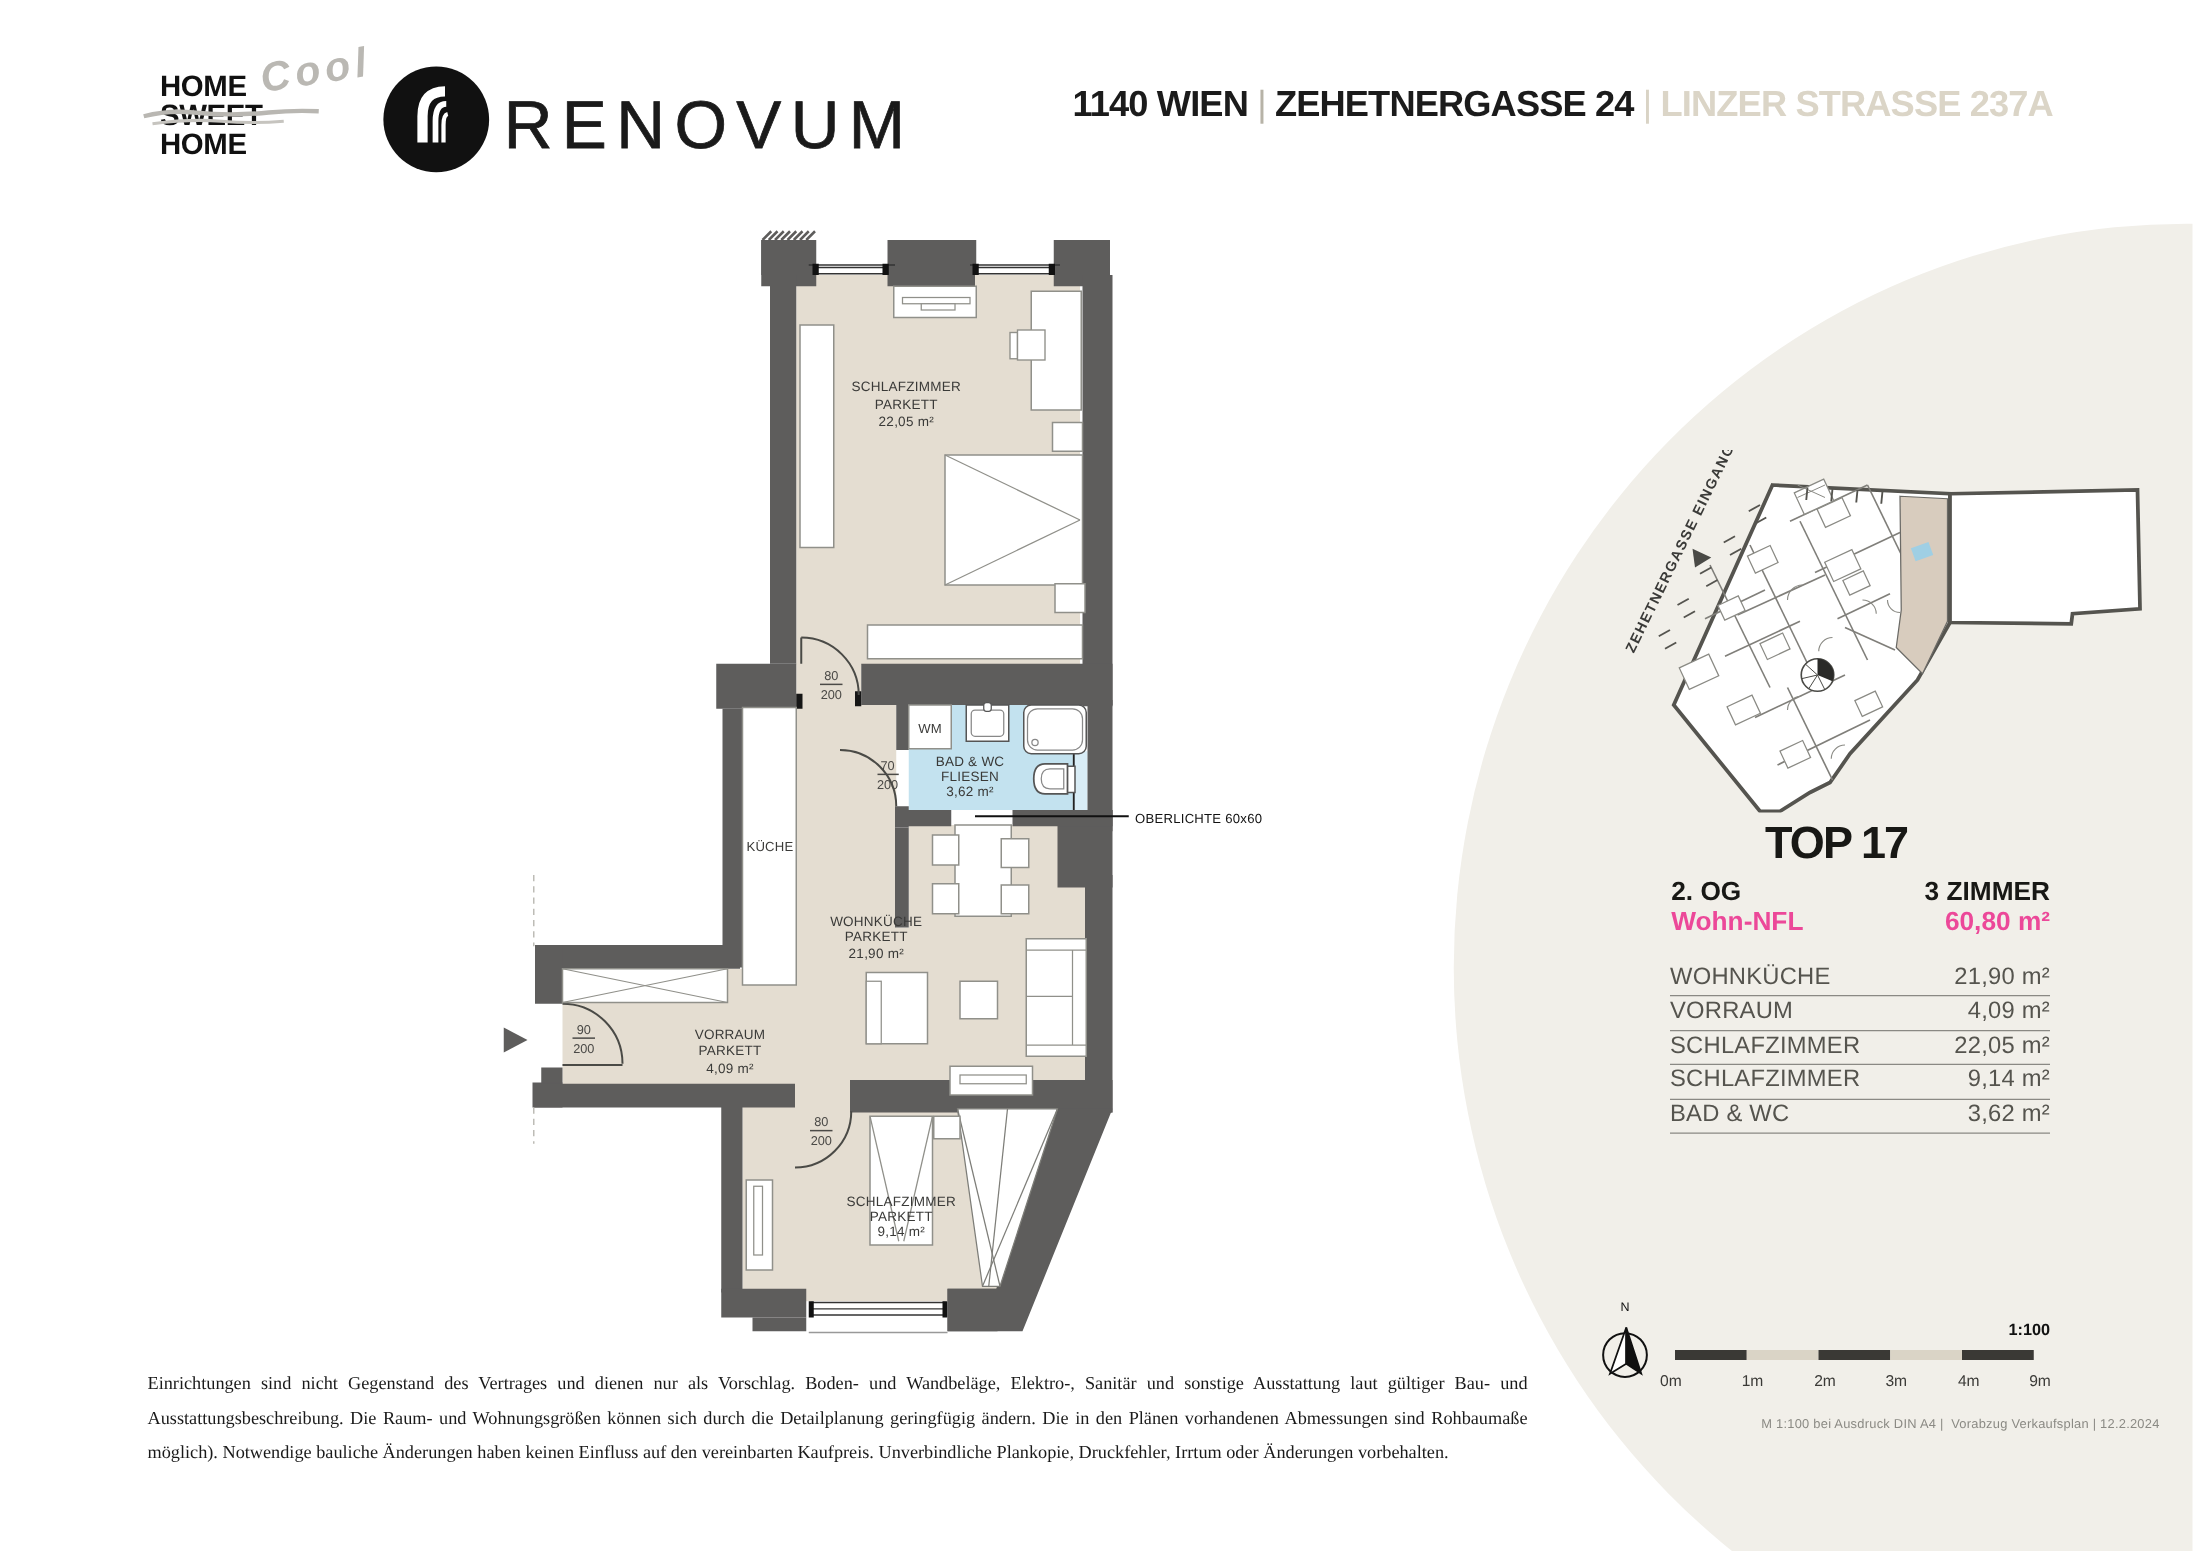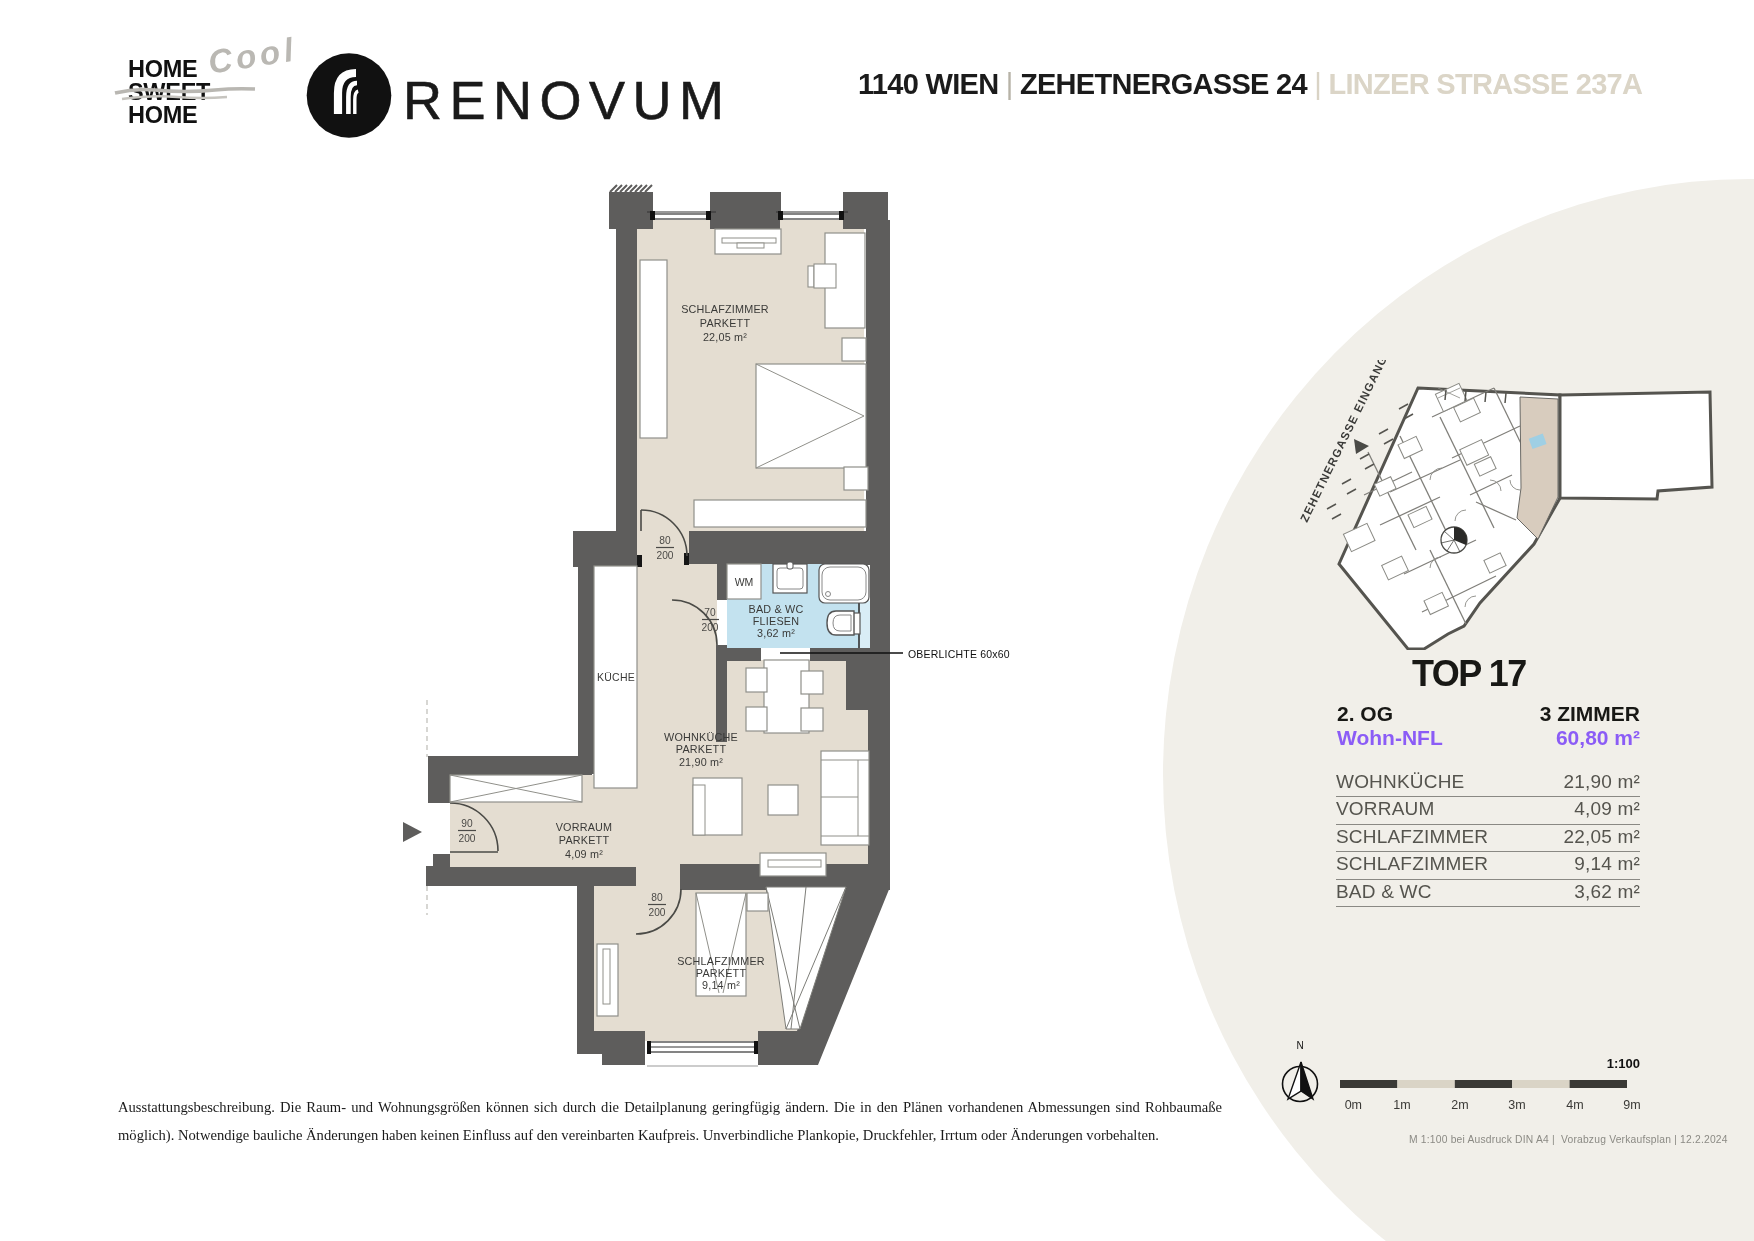--- a/index.html
+++ b/index.html
@@ -415,21 +415,21 @@
       <line x1="186" y1="31" x2="185" y2="41"></line>
     <line x1="206" y1="32" x2="205" y2="42"></line>
       <line x1="226" y1="33" x2="225" y2="43"></line>
   </g>
 </svg>
 
 <div class="abs" style="left:1412px;top:653px;font-size:36px;font-weight:bold;color:#181815;letter-spacing:-1.5px;">TOP 17</div>
 
 <div class="abs" style="left:1337px;top:702px;width:303px;font-size:21px;font-weight:bold;color:#181815;">2. OG<span style="float:right">3 ZIMMER</span></div>
 
-<div class="abs" style="left:1337px;top:726px;width:303px;font-size:21px;font-weight:bold;color:#8b5cf6;">Wohn-NFL<span style="float:right">60,80 m²</span></div>
+<div class="abs" style="left:1337px;top:726px;width:303px;font-size:21px;font-weight:bold;color:#ec4899;">Wohn-NFL<span style="float:right">60,80 m²</span></div>
 
 <div class="abs" style="left:1336px;top:770px;width:304px;font-size:19px;color:#55544e;letter-spacing:0.2px;">
   <div style="border-bottom:1.4px solid #8a8984;height:25.4px;padding-top:1px;">WOHNKÜCHE<span style="float:right">21,90 m²</span></div>
   <div style="border-bottom:1.4px solid #8a8984;height:25.4px;padding-top:1px;">VORRAUM<span style="float:right">4,09 m²</span></div>
   <div style="border-bottom:1.4px solid #8a8984;height:25.4px;padding-top:1px;">SCHLAFZIMMER<span style="float:right">22,05 m²</span></div>
   <div style="border-bottom:1.4px solid #8a8984;height:25.4px;padding-top:1px;">SCHLAFZIMMER<span style="float:right">9,14 m²</span></div>
   <div style="border-bottom:1.4px solid #8a8984;height:25.4px;padding-top:1px;">BAD &amp; WC<span style="float:right">3,62 m²</span></div>
 </div>
 
 <svg class="abs" style="left:1270px;top:1035px" width="70" height="80" viewBox="0 0 70 80">
@@ -443,26 +443,27 @@
 
 <svg class="abs" style="left:1340px;top:1078px" width="300" height="14" viewBox="0 0 300 14">
   <rect x="0" y="2" width="57.4" height="8" fill="#3a3935"></rect>
   <rect x="57.4" y="2" width="57.4" height="8" fill="#dad4c6"></rect>
   <rect x="114.8" y="2" width="57.4" height="8" fill="#3a3935"></rect>
   <rect x="172.2" y="2" width="57.4" height="8" fill="#dad4c6"></rect>
   <rect x="229.6" y="2" width="57.4" height="8" fill="#3a3935"></rect>
 </svg>
 
 <div class="abs" style="left:1328px;top:1098px;font-size:12.5px;color:#3b3a37;width:330px;">
-  <span class="abs" style="left:0;width:34px;text-align:right;">0m</span>
+  <span class="abs" style="left:0;width:34px;text-align:left;">0m</span>
   <span class="abs" style="left:57px;width:34px;text-align:center;">1m</span>
   <span class="abs" style="left:115px;width:34px;text-align:center;">2m</span>
   <span class="abs" style="left:172px;width:34px;text-align:center;">3m</span>
   <span class="abs" style="left:230px;width:34px;text-align:center;">4m</span>
   <span class="abs" style="left:287px;width:34px;text-align:center;">9m</span>
 </div>
 
 <div class="abs" style="left:1409px;top:1134px;font-size:10.3px;color:#8b8a84;letter-spacing:0.2px;">M 1:100 bei Ausdruck DIN A4 |&nbsp; Vorabzug Verkaufsplan | 12.2.2024</div>
 
 <div class="abs" style="left:118px;top:1094px;width:1104px;font-family:'Liberation Serif',serif;font-size:14.6px;line-height:27.6px;color:#1a1a1a;">
+  <div style="text-align:justify;text-align-last:justify;">Einrichtungen sind nicht Gegenstand des Vertrages und dienen nur als Vorschlag. Boden- und Wandbeläge, Elektro-, Sanitär und sonstige Ausstattung laut gültiger Bau- und</div>
   <div style="text-align:justify;text-align-last:justify;">Ausstattungsbeschreibung. Die Raum- und Wohnungsgrößen können sich durch die Detailplanung geringfügig ändern. Die in den Plänen vorhandenen Abmessungen sind Rohbaumaße</div>
   <div>möglich). Notwendige bauliche Änderungen haben keinen Einfluss auf den vereinbarten Kaufpreis. Unverbindliche Plankopie, Druckfehler, Irrtum oder Änderungen vorbehalten.</div>
 </div>
 
 </body></html>

